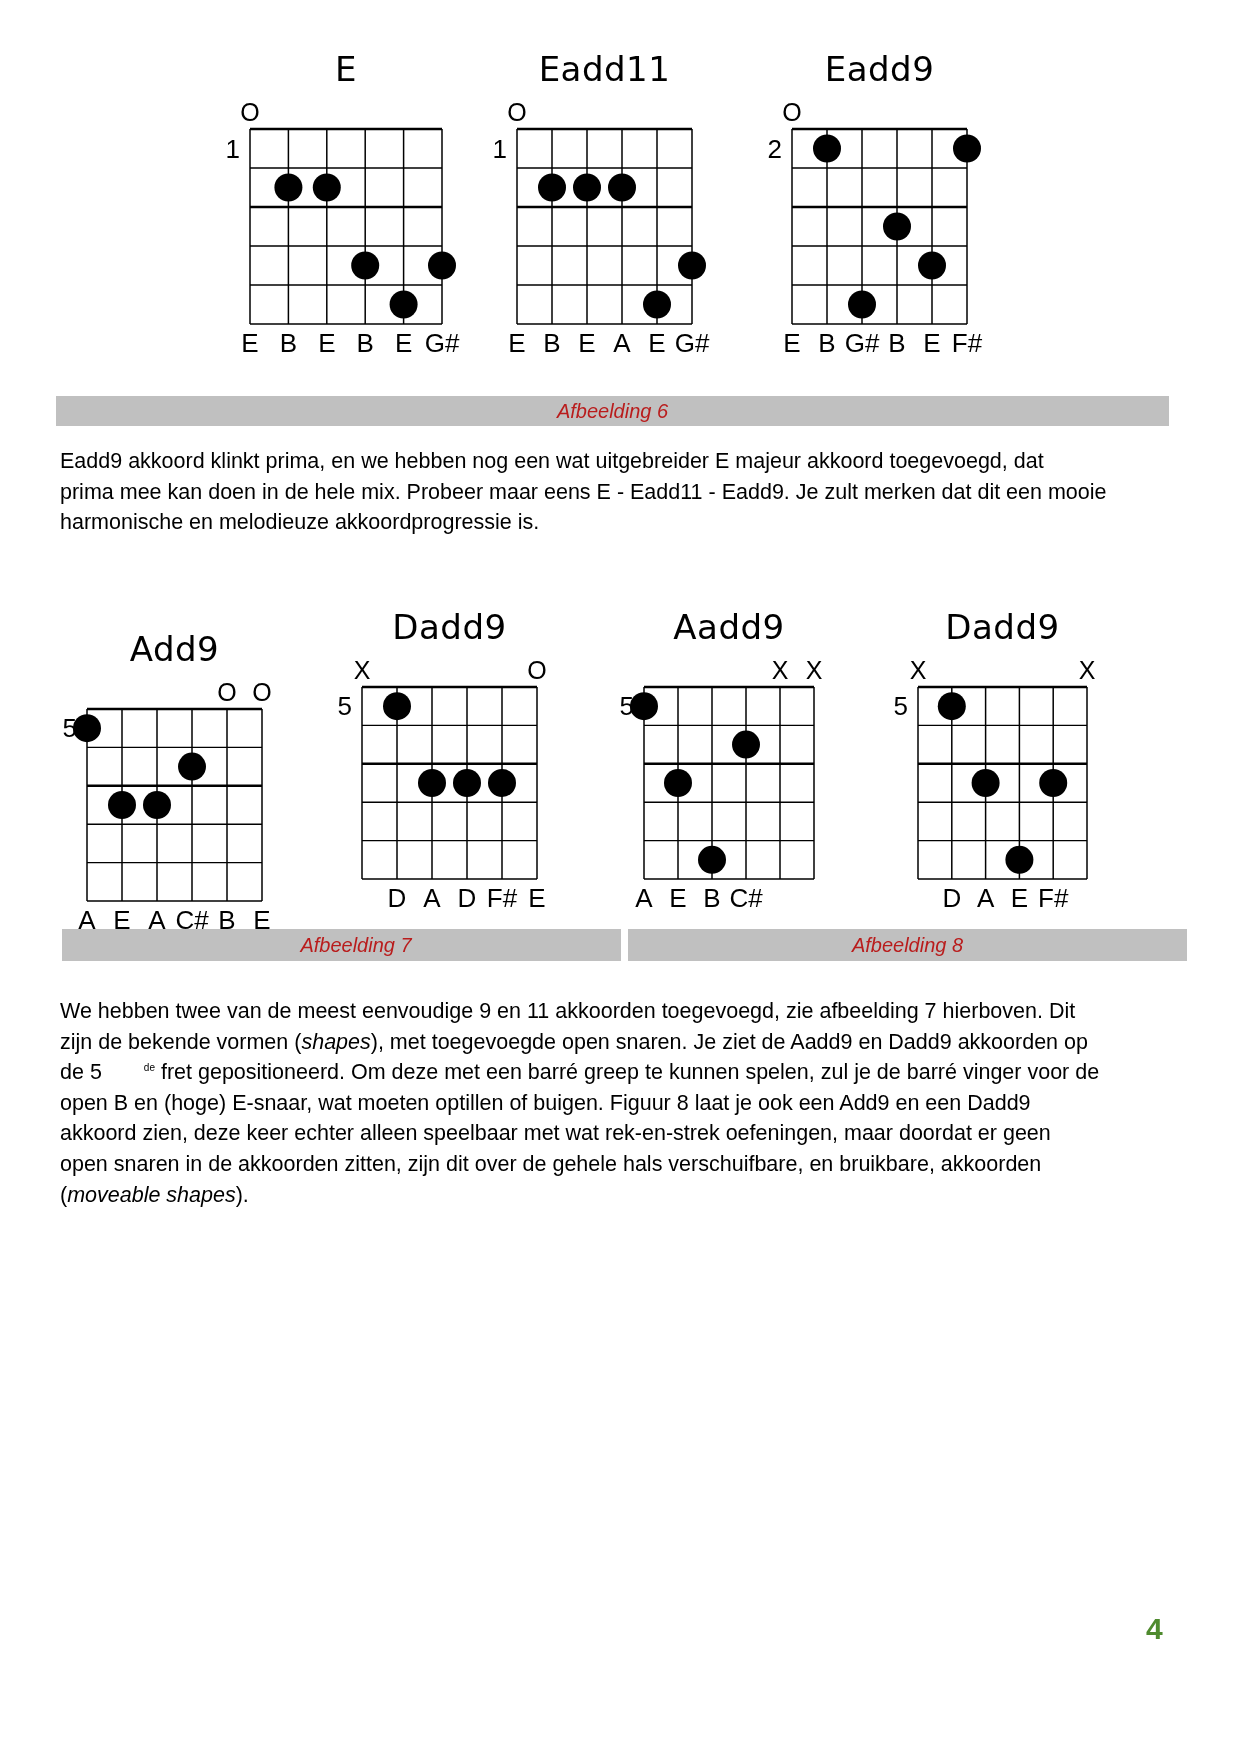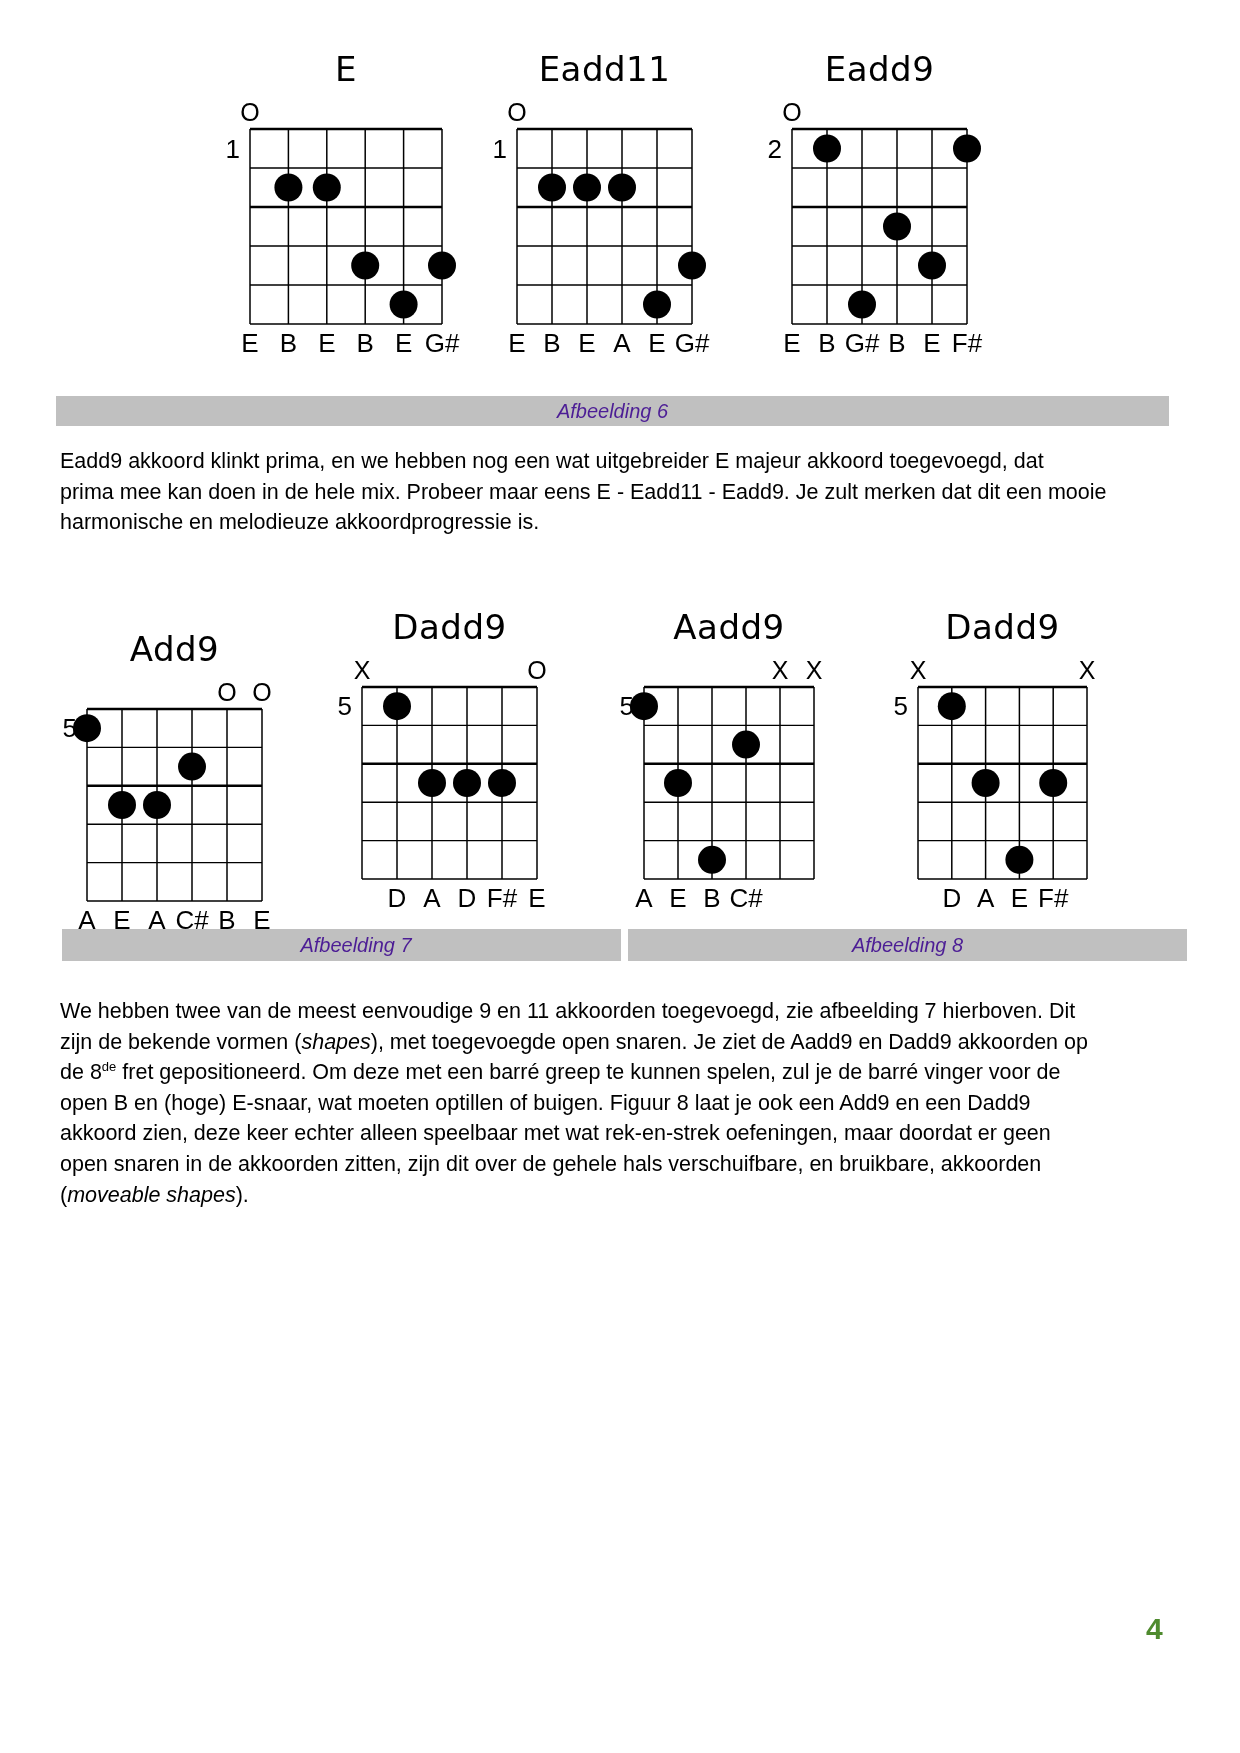--- a/index.html
+++ b/index.html
@@ -4,24 +4,24 @@
 <style>
   html, body { margin: 0; padding: 0; background: #ffffff; }
   body { width: 1240px; height: 1753px; position: relative; overflow: hidden; font-family: "Liberation Sans", sans-serif; color: #000; }
   .chord { position: absolute; }
   .chord svg { overflow: visible; display: block; }
   .chord-title { font-family: "DejaVu Sans", sans-serif; font-size: 34px; font-weight: normal; letter-spacing: 0.5px; }
   .marker-text { font-family: "Liberation Sans", sans-serif; font-size: 25px; }
   .note-text { font-family: "Liberation Sans", sans-serif; font-size: 26px; }
   .fretnum-text { font-family: "Liberation Sans", sans-serif; font-size: 26px; }
   .caption-bar { position: absolute; background: #c0c0c0; height: 31px; display: flex; align-items: center; justify-content: center; }
-  .caption-bar span { font-family: "Liberation Sans", sans-serif; font-style: italic; font-size: 20px; color: #4c1d95; }
+  .caption-bar span { font-family: "Liberation Sans", sans-serif; font-style: italic; font-size: 20px; color: #b91c1c; }
   .para { position: absolute; left: 60px; width: 1110px; font-family: "Liberation Sans", sans-serif; font-size: 21.5px; line-height: 30.6px; color: #000; }
   .para p { margin: 0; }
-  .para sup { font-size: 13px; line-height: 0; vertical-align: 8px; }
+  .para sup { font-size: 10px; line-height: 0; vertical-align: 8px; margin-left: 42px; }
   .page-number { position: absolute; left: 1146px; top: 1612px; font-family: "Liberation Sans", sans-serif; font-weight: bold; font-size: 30px; color: #4e8a2e; }
 </style>
 </head>
 <body>
 
 <div class="chord" style="left:190px; top:40px;">
     <svg width="292" height="324" viewBox="0 0 292 324">
       <text x="156" y="41" text-anchor="middle" class="chord-title">E</text>
       <line x1="60" y1="89" x2="252" y2="89" stroke="#000" stroke-width="2.4"></line>
       <line x1="60" y1="128" x2="252" y2="128" stroke="#000" stroke-width="1.4"></line>
@@ -240,20 +240,20 @@
 <div class="caption-bar" style="left:62px; top:929px; width:530px; height:32px;padding-left:29px;">
   <span>Afbeelding 7</span>
 </div>
 <div class="caption-bar" style="left:628px; top:929px; width:559px; height:32px;">
   <span>Afbeelding 8</span>
 </div>
 
 <div class="para" style="top:996px;">
   <p><span>We hebben twee van de meest eenvoudige 9 en 11 akkoorden toegevoegd, zie afbeelding 7 hierboven. Dit</span></p>
   <p><span>zijn de bekende vormen (</span><em>shapes</em><span>), met toegevoegde open snaren. Je ziet de Aadd9 en Dadd9 akkoorden op</span></p>
-  <p><span>de 8</span><sup>de</sup><span> fret gepositioneerd. Om deze met een barré greep te kunnen spelen, zul je de barré vinger voor de</span></p>
+  <p><span>de 5</span><sup>de</sup><span> fret gepositioneerd. Om deze met een barré greep te kunnen spelen, zul je de barré vinger voor de</span></p>
   <p><span>open B en (hoge) E-snaar, wat moeten optillen of buigen. Figuur 8 laat je ook een Add9 en een Dadd9</span></p>
   <p><span>akkoord zien, deze keer echter alleen speelbaar met wat rek-en-strek oefeningen, maar doordat er geen</span></p>
   <p><span>open snaren in de akkoorden zitten, zijn dit over de gehele hals verschuifbare, en bruikbare, akkoorden</span></p>
   <p><span>(</span><em>moveable shapes</em><span>).</span></p>
 </div>
 
 <div class="page-number">4</div>
 
 </body></html>

